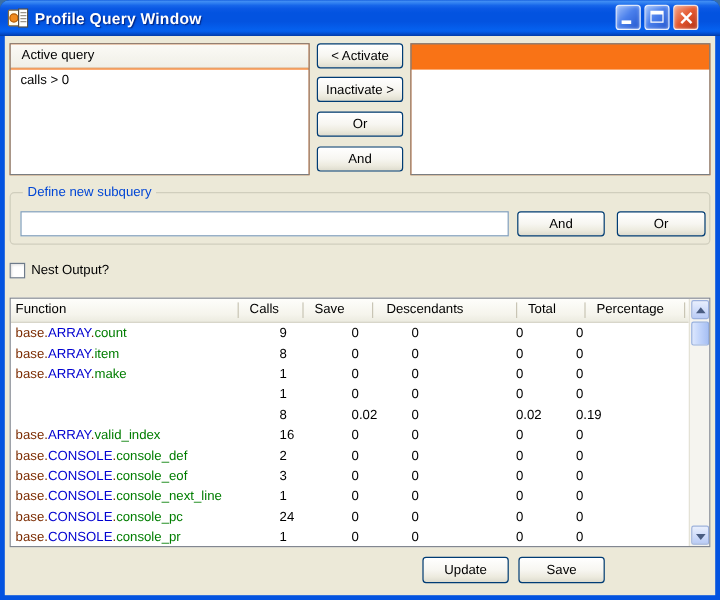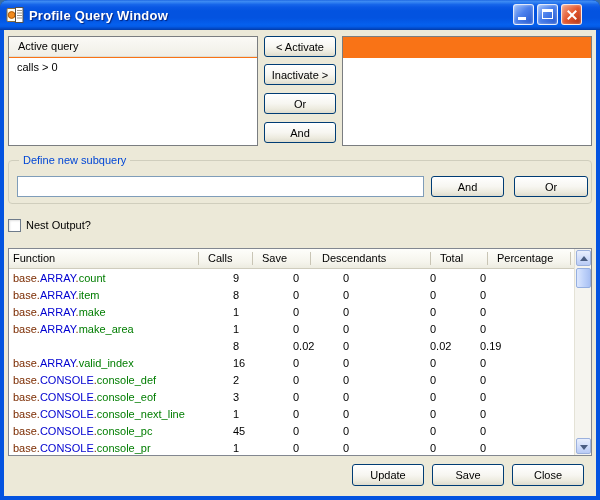--- a/index.html
+++ b/index.html
@@ -206,21 +206,20 @@
           </div>
           <div class="trow" style="top: 34px;">
             <span class="cell fn"><span class="seg-cluster">base</span><span class="seg-dot">.</span><span class="seg-class">ARRAY</span><span class="seg-dot">.</span><span class="seg-feature">make</span></span>
             <span class="cell num" style="left: 224px;">1</span>
             <span class="cell num" style="left: 284px;">0</span>
             <span class="cell num" style="left: 334px;">0</span>
             <span class="cell num" style="left: 421px;">0</span>
             <span class="cell num" style="left: 471px;">0</span>
           </div>
           <div class="trow" style="top: 51px;">
-            <span class="cell fn"><span class="seg-cluster">base</span><span class="seg-dot">.</span><span class="seg-class">ARRAY</span><span class="seg-dot">.</span><span class="seg-feature">make_area</span></span>
             <span class="cell num" style="left: 224px;">1</span>
             <span class="cell num" style="left: 284px;">0</span>
             <span class="cell num" style="left: 334px;">0</span>
             <span class="cell num" style="left: 421px;">0</span>
             <span class="cell num" style="left: 471px;">0</span>
           </div>
           <div class="trow" style="top: 68px;">
             <span class="cell num" style="left: 224px;">8</span>
             <span class="cell num" style="left: 284px;">0.02</span>
             <span class="cell num" style="left: 334px;">0</span>
@@ -254,21 +253,21 @@
           <div class="trow" style="top: 136px;">
             <span class="cell fn"><span class="seg-cluster">base</span><span class="seg-dot">.</span><span class="seg-class">CONSOLE</span><span class="seg-dot">.</span><span class="seg-feature">console_next_line</span></span>
             <span class="cell num" style="left: 224px;">1</span>
             <span class="cell num" style="left: 284px;">0</span>
             <span class="cell num" style="left: 334px;">0</span>
             <span class="cell num" style="left: 421px;">0</span>
             <span class="cell num" style="left: 471px;">0</span>
           </div>
           <div class="trow" style="top: 153px;">
             <span class="cell fn"><span class="seg-cluster">base</span><span class="seg-dot">.</span><span class="seg-class">CONSOLE</span><span class="seg-dot">.</span><span class="seg-feature">console_pc</span></span>
-            <span class="cell num" style="left: 224px;">45</span>
+            <span class="cell num" style="left: 224px;">24</span>
             <span class="cell num" style="left: 284px;">0</span>
             <span class="cell num" style="left: 334px;">0</span>
             <span class="cell num" style="left: 421px;">0</span>
             <span class="cell num" style="left: 471px;">0</span>
           </div>
           <div class="trow" style="top: 170px;">
             <span class="cell fn"><span class="seg-cluster">base</span><span class="seg-dot">.</span><span class="seg-class">CONSOLE</span><span class="seg-dot">.</span><span class="seg-feature">console_pr</span></span>
             <span class="cell num" style="left: 224px;">1</span>
             <span class="cell num" style="left: 284px;">0</span>
             <span class="cell num" style="left: 334px;">0</span>
@@ -282,16 +281,15 @@
           </div>
         <div class="sthumb"></div>
         <div class="sbtn down">
             <span class="arrow down"></span>
           </div>
       </div>
     </div>
 
     <button class="xp-btn btn-save">Save</button>
     <button class="xp-btn btn-update">Update</button>
-    <button class="xp-btn btn-close">Close</button>
 
   </div>
 </div>
 
 </body></html>

